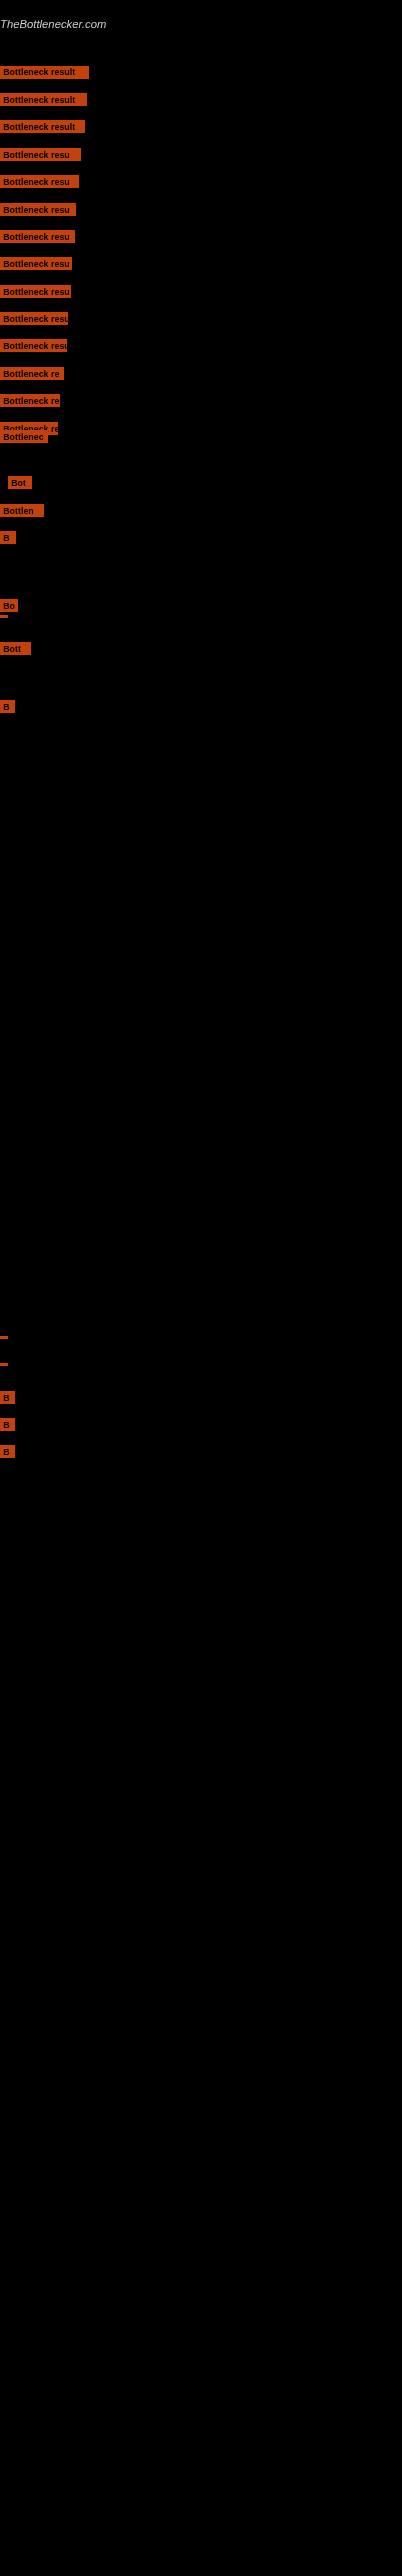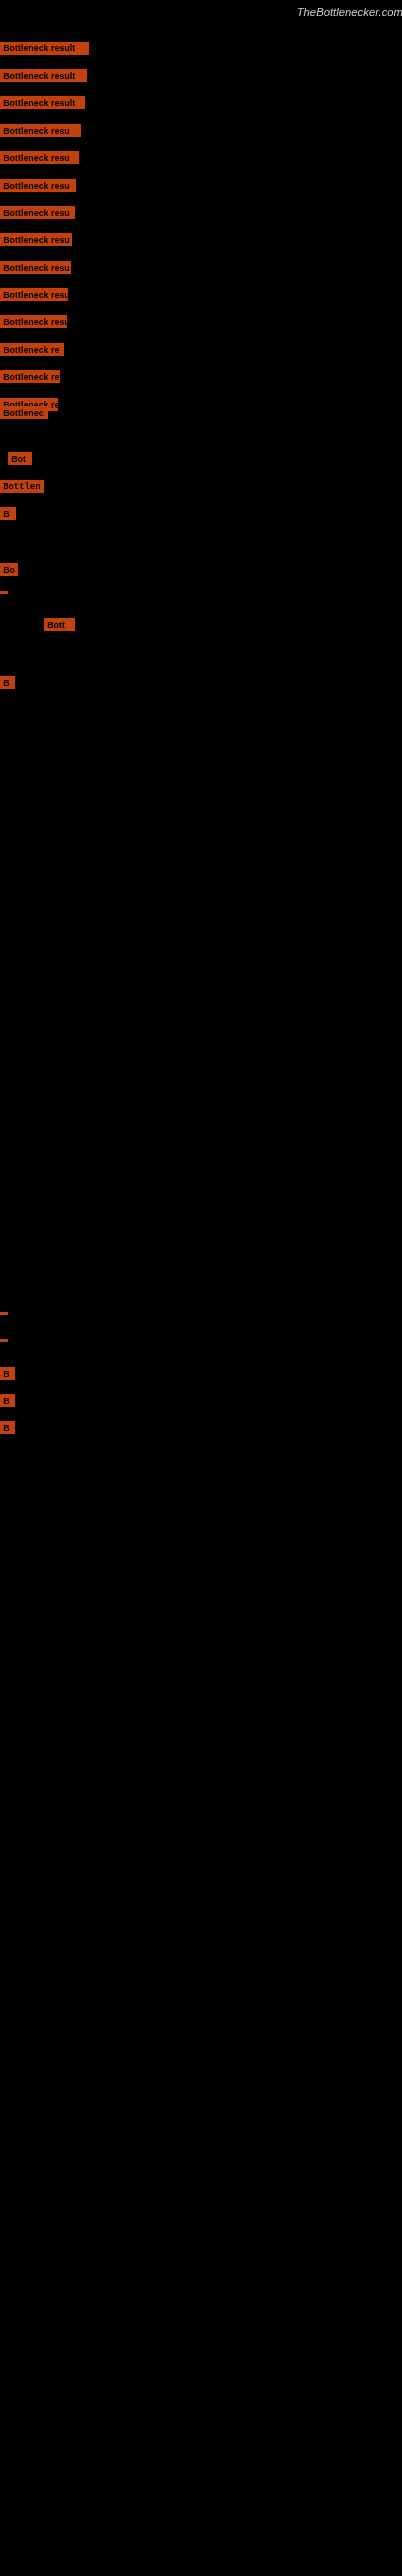--- a/index.html
+++ b/index.html
@@ -8,24 +8,24 @@
       box-sizing: border-box;
     }
     body {
       width: 403px;
       min-height: 2576px;
       background-color: #000000;
       font-family: Arial, sans-serif;
       position: relative;
     }
     .site-title {
-      text-align: right;
+      text-align: left;
       color: #cccccc;
       font-size: 11.3px;
-      padding: 6px 0;
+      padding: 18px 0;
       font-style: italic;
     }
     .bottleneck-bar {
       display: inline-block;
       background-color: #c2410c;
       color: #000000;
       font-size: 8.9px;
       font-weight: bold;
       padding: 1.6px 3.2px;
       white-space: nowrap;
@@ -49,25 +49,25 @@
     <div class="bottleneck-bar" style="top: 182px; width: 75px; min-width: 75px; max-width: 75px;">Bottleneck resu</div>
     <div class="bottleneck-bar" style="top: 209px; width: 72px; min-width: 72px; max-width: 72px;">Bottleneck resu</div>
     <div class="bottleneck-bar" style="top: 237px; width: 71px; min-width: 71px; max-width: 71px;">Bottleneck resu</div>
     <div class="bottleneck-bar" style="top: 264px; width: 68px; min-width: 68px; max-width: 68px;">Bottleneck resu</div>
     <div class="bottleneck-bar" style="top: 291px; width: 67px; min-width: 67px; max-width: 67px;">Bottleneck resu</div>
     <div class="bottleneck-bar" style="top: 319px; width: 64px; min-width: 64px; max-width: 64px;">Bottleneck re</div>
     <div class="bottleneck-bar" style="top: 346px; width: 60px; min-width: 60px; max-width: 60px;">Bottleneck re</div>
     <div class="bottleneck-bar" style="top: 374px; width: 58px; min-width: 58px; max-width: 58px;">Bottleneck re</div>
     <div class="bottleneck-bar" style="top: 382px; width: 48px; min-width: 48px; max-width: 48px;">Bottlenec</div>
     <div class="bottleneck-bar" style="top: 428px; width: 24px; min-width: 24px; max-width: 24px; margin-left: 8px;">Bot</div>
-    <div class="bottleneck-bar" style="top: 456px; width: 44px; min-width: 44px; max-width: 44px; font-family: Liberation Mono, monospace;">Bottlen</div>
+    <div class="bottleneck-bar" style="top: 456px; width: 44px; min-width: 44px; max-width: 44px;">Bottlen</div>
     <div class="bottleneck-bar" style="top: 483px; width: 16px; min-width: 16px; max-width: 16px;">B</div>
-    <div class="bottleneck-bar" style="top: 539px; width: 17.7px; min-width: 17.7px; max-width: 17.7px;">Bo</div>
+    <div class="bottleneck-bar" style="top: 551px; width: 17.7px; min-width: 17.7px; max-width: 17.7px;">Bo</div>
     <div class="bottleneck-bar" style="top: 567px; width: 8px; min-width: 8px; max-width: 8px;"></div>
-    <div class="bottleneck-bar" style="top: 594px; width: 31px; min-width: 31px; max-width: 31px; margin-left: 44px;">Bott</div>
+    <div class="bottleneck-bar" style="top: 594px; width: 31px; min-width: 31px; max-width: 31px;">Bott</div>
     <div class="bottleneck-bar" style="top: 652px; width: 14.5px; min-width: 14.5px; max-width: 14.5px;">B</div>
     <div class="bottleneck-bar" style="top: 1288px; width: 8px; min-width: 8px; max-width: 8px;"></div>
     <div class="bottleneck-bar" style="top: 1315px; width: 8px; min-width: 8px; max-width: 8px;"></div>
     <div class="bottleneck-bar" style="top: 1343px; width: 14.5px; min-width: 14.5px; max-width: 14.5px;">B</div>
     <div class="bottleneck-bar" style="top: 1370px; width: 14.5px; min-width: 14.5px; max-width: 14.5px;">B</div>
     <div class="bottleneck-bar" style="top: 1397px; width: 14.5px; min-width: 14.5px; max-width: 14.5px;">B</div>
   </div>
 
 
 </body></html>

